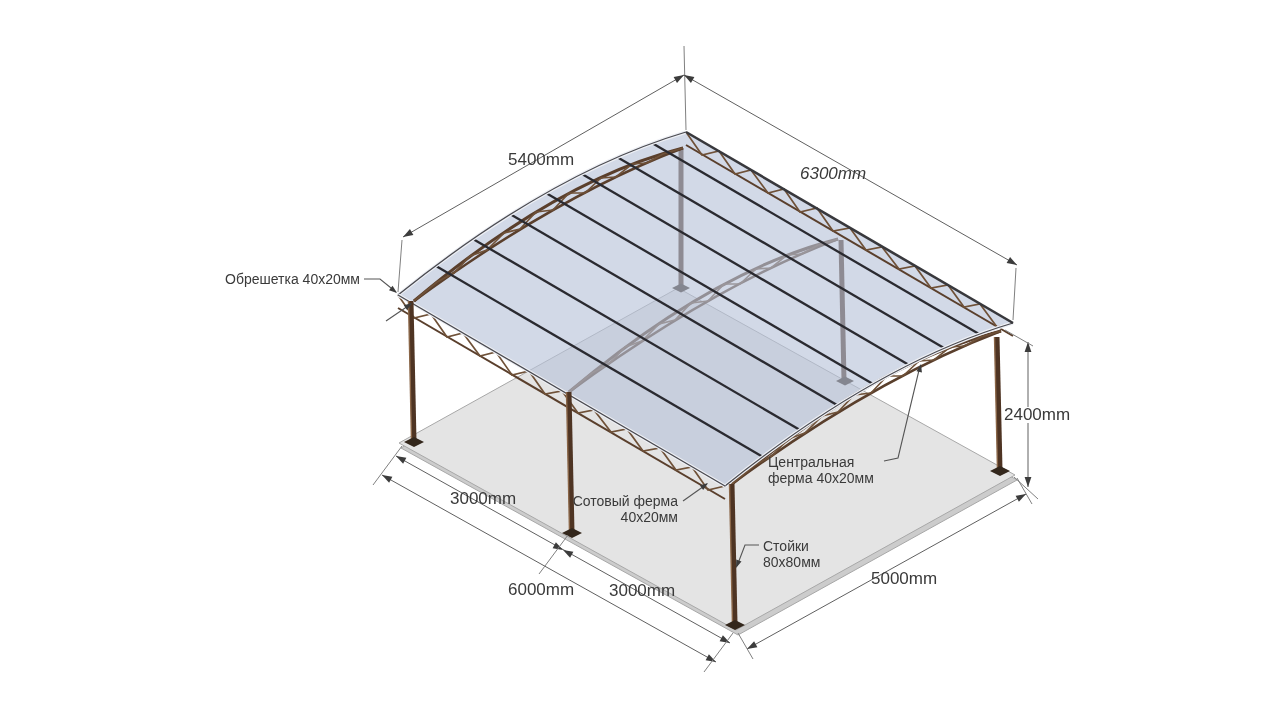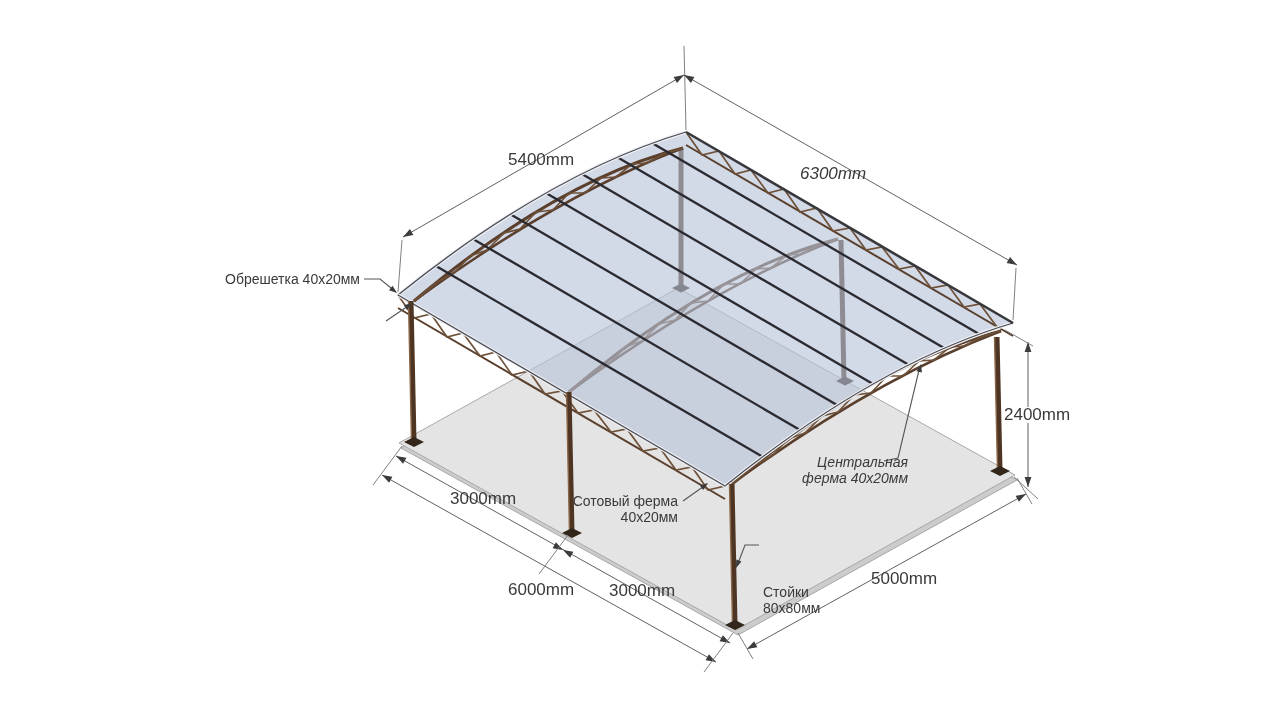--- a/index.html
+++ b/index.html
@@ -27,21 +27,21 @@
   .dim{fill:none;stroke:var(--dim);stroke-width:1;}
   .ext{fill:none;stroke:var(--ext);stroke-width:1;}
   .arrow{fill:var(--arrow);stroke:none;}
   .leader{fill:none;stroke:var(--leader);stroke-width:1.1;}
   
   .lbl{
     position:absolute;font-size:14px;line-height:16px;color:var(--text);
     white-space:pre-line;
   }
   .lbl.right{text-align:right;}
-  .lbl.center{text-align:right;font-style:italic;}
+  .lbl.center{text-align:left;}
   .lbl.dimnum{font-size:17px;}
   .lbl.linebg{background:var(--bg);padding:0 2px;}
 </style>
 </head>
 <body>
 
 <div id="stage">
 
   <svg width="1280" height="724" viewBox="0 0 1280 724">
     <defs>
@@ -177,16 +177,16 @@
   <div class="lbl dimnum" style="left:450px;top:491px;">3000mm</div>
   <div class="lbl dimnum" style="left:508px;top:582px;">6000mm</div>
   <div class="lbl dimnum" style="left:609px;top:583px;">3000mm</div>
   <div class="lbl dimnum" style="left:871px;top:555px;margin-top:16px;">5000mm</div>
 
   <div class="lbl right" style="left:210px;top:271px;width:150px;">Обрешетка 40х20мм</div>
   <div class="lbl right" style="left:538px;top:493px;width:140px;">Сотовый ферма
 40х20мм</div>
   <div class="lbl center" style="left:768px;top:454px;width:140px;">Центральная
 ферма 40х20мм</div>
-  <div class="lbl" style="left:763px;top:538px;margin-top:46px;">Стойки
+  <div class="lbl" style="left:763px;top:538px;">Стойки
 80х80мм</div>
 
 </div>
 
 </body></html>

